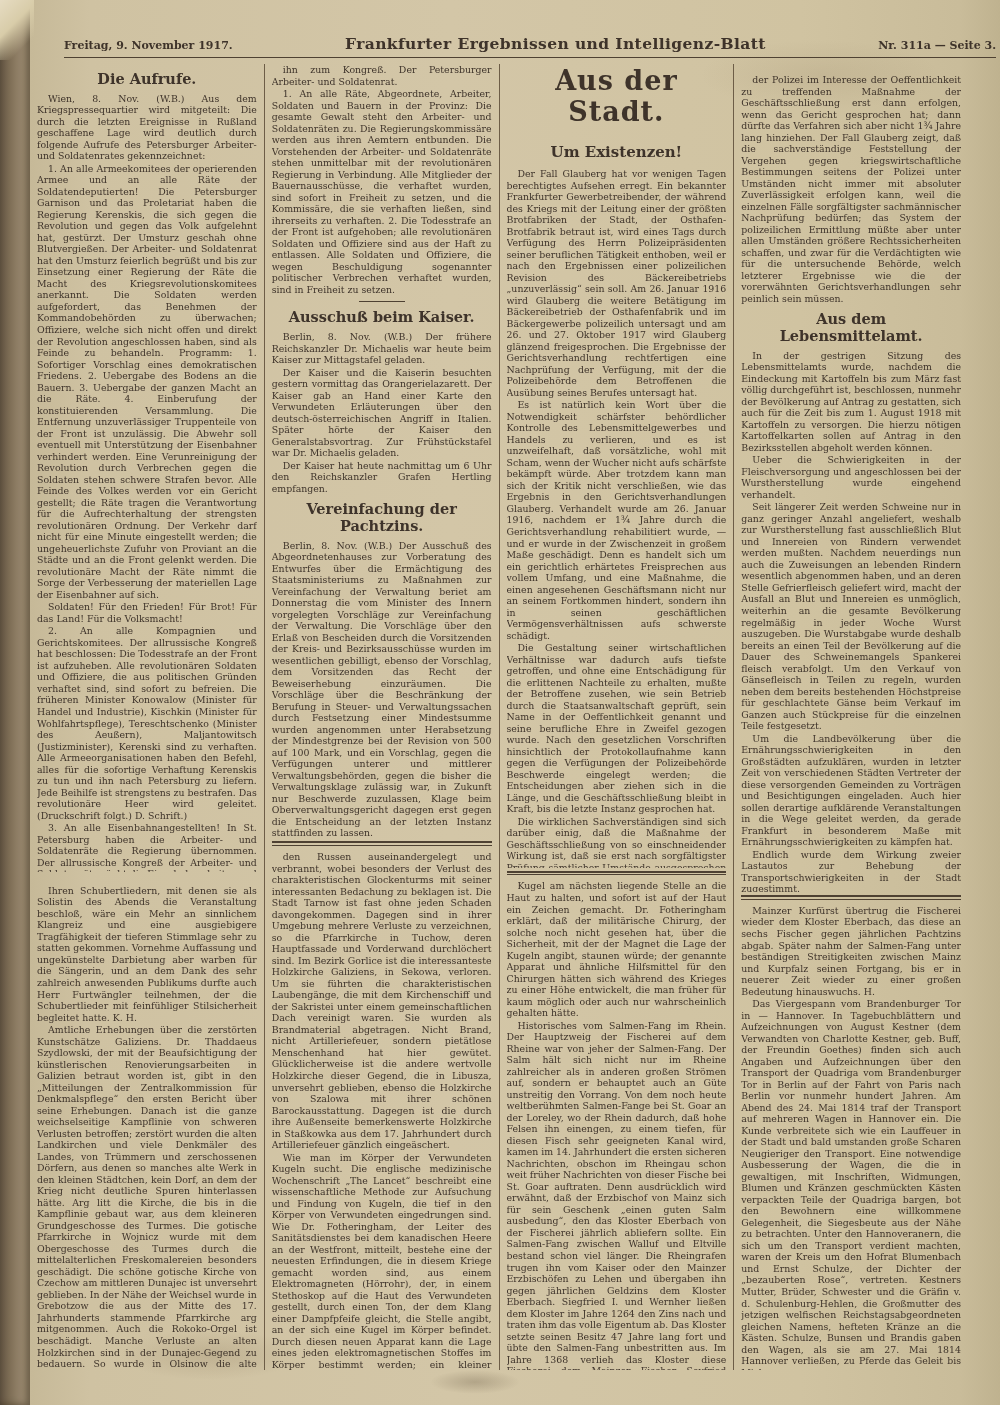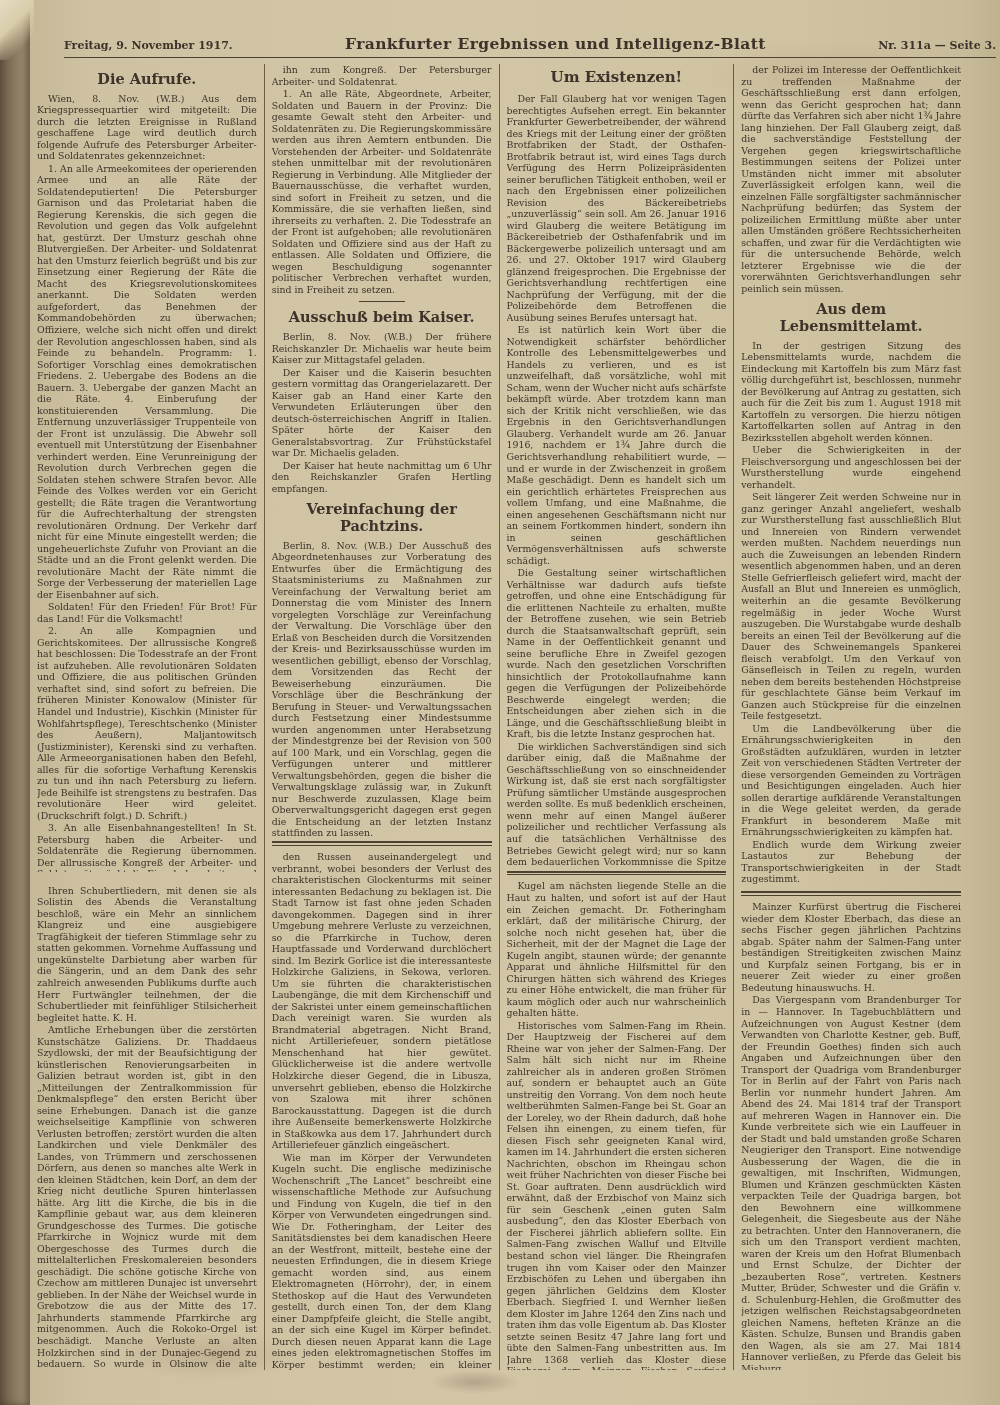--- a/index.html
+++ b/index.html
@@ -19,28 +19,28 @@
     border-bottom:1.5px solid #4e4132;padding-bottom:4px;margin-left:28px;}
   .m-date,.m-issue{font-size:11px;font-weight:bold;white-space:nowrap;}
   .m-title{font-size:15.5px;font-weight:bold;letter-spacing:.4px;white-space:nowrap;}
   .bodycols{position:absolute;left:36px;top:64px;width:932px;height:1306px;display:flex;}
   .col{flex:1 1 0;padding:0 7px;border-left:1px solid #6d5d47;overflow:hidden;display:flex;flex-direction:column;}
   .col:first-child{border-left:none;padding-left:1px;align-items:flex-end;}
   .sec{overflow:hidden;}
   .c1 .sec-top{height:828px;}
   .c2 .sec-top{height:828px;}
   .c3 .sec-top{height:854px;}
-  .c4 .sec-top{height:834px;}
+  .c4 .sec-top{height:834px;margin-top:10px;}
   .sec-bottom{flex:1 1 auto;}
   .cut{border-top:2.5px solid #4e4132;border-bottom:1px solid #4e4132;height:2px;margin:3px 0 5px;}
   .p{font-size:9.4px;line-height:1.225;text-align:justify;text-indent:11px;margin:0 0 1px;}
   .lead{font-weight:normal;}
   .h{font-size:14.5px;font-weight:bold;text-align:center;margin:7px 4px 5px;line-height:1.15;}
   .hxl{font-size:27px;font-weight:bold;text-align:center;margin:1px 0 2px;letter-spacing:1px;}
-  .hsub{font-size:15px;font-weight:bold;text-align:center;margin:4px 0 7px;}
+  .hsub{font-size:15px;font-weight:bold;text-align:center;margin:16px 0 7px;}
   .rule{width:46px;border-top:1.2px solid #4e4132;margin:6px auto 5px;}
 </style>
 </head>
 <body>
 
 <div class="sheet">
   <div class="edge"></div>
   <div class="edge-tear"></div>
   <div class="stain s1"></div>
   <div class="stain s2"></div>
@@ -81,20 +81,21 @@
           <p class="p"><b class="lead">Berlin, 8. Nov. (W.B.) </b>Der Ausschuß des Abgeordnetenhauses zur Vorberatung des Entwurfes über die Ermächtigung des Staatsministeriums zu Maßnahmen zur Vereinfachung der Verwaltung beriet am Donnerstag die vom Minister des Innern vorgelegten Vorschläge zur Vereinfachung der Verwaltung. Die Vorschläge über den Erlaß von Bescheiden durch die Vorsitzenden der Kreis- und Bezirksausschüsse wurden im wesentlichen gebilligt, ebenso der Vorschlag, dem Vorsitzenden das Recht der Beweiserhebung einzuräumen. Die Vorschläge über die Beschränkung der Berufung in Steuer- und Verwaltungssachen durch Festsetzung einer Mindestsumme wurden angenommen unter Herabsetzung der Mindestgrenze bei der Revision von 500 auf 100 Mark, und ein Vorschlag, gegen die Verfügungen unterer und mittlerer Verwaltungsbehörden, gegen die bisher die Verwaltungsklage zulässig war, in Zukunft nur Beschwerde zuzulassen, Klage beim Oberverwaltungsgericht dagegen erst gegen die Entscheidung an der letzten Instanz stattfinden zu lassen.</p>
         </div>
       <div class="cut"></div>
       <div class="sec sec-bottom">
           <p class="p">den Russen auseinandergelegt und verbrannt, wobei besonders der Verlust des charakteristischen Glockenturms mit seiner interessanten Bedachung zu beklagen ist. Die Stadt Tarnow ist fast ohne jeden Schaden davongekommen. Dagegen sind in ihrer Umgebung mehrere Verluste zu verzeichnen, so die Pfarrkirche in Tuchow, deren Hauptfassade und Vorderwand durchlöchert sind. Im Bezirk Gorlice ist die interessanteste Holzkirche Galiziens, in Sekowa, verloren. Um sie führten die charakteristischen Laubengänge, die mit dem Kirchenschiff und der Sakristei unter einem gemeinschaftlichen Dach vereinigt waren. Sie wurden als Brandmaterial abgetragen. Nicht Brand, nicht Artilleriefeuer, sondern pietätlose Menschenhand hat hier gewütet. Glücklicherweise ist die andere wertvolle Holzkirche dieser Gegend, die in Libusza, unversehrt geblieben, ebenso die Holzkirche von Szalowa mit ihrer schönen Barockausstattung. Dagegen ist die durch ihre Außenseite bemerkenswerte Holzkirche in Staßkowka aus dem 17. Jahrhundert durch Artilleriefeuer gänzlich eingeäschert.</p>
           <p class="p"><b class="lead">Wie man im Körper der Verwundeten Kugeln sucht. </b>Die englische medizinische Wochenschrift „The Lancet“ beschreibt eine wissenschaftliche Methode zur Aufsuchung und Findung von Kugeln, die tief in den Körper von Verwundeten eingedrungen sind. Wie Dr. Fotheringham, der Leiter des Sanitätsdienstes bei dem kanadischen Heere an der Westfront, mitteilt, bestehe eine der neuesten Erfindungen, die in diesem Kriege gemacht worden sind, aus einem Elektromagneten (Hörrohr), der, in einem Stethoskop auf die Haut des Verwundeten gestellt, durch einen Ton, der dem Klang einer Dampfpfeife gleicht, die Stelle angibt, an der sich eine Kugel im Körper befindet. Durch diesen neuen Apparat kann die Lage eines jeden elektromagnetischen Stoffes im Körper bestimmt werden; ein kleiner magnetischer Stoßheber wird dann an die der Kugel am nächsten liegende Stelle an die Haut gelegt. Der Chirurg</p>
         </div>
     </div>
     <div class="col c3">
       <div class="sec sec-top">
+          <div class="hxl">Aus der Stadt.</div>
           <div class="hsub">Um Existenzen!</div>
           <p class="p">Der Fall Glauberg hat vor wenigen Tagen berechtigtes Aufsehen erregt. Ein bekannter Frankfurter Gewerbetreibender, der während des Kriegs mit der Leitung einer der größten Brotfabriken der Stadt, der Osthafen-Brotfabrik betraut ist, wird eines Tags durch Verfügung des Herrn Polizeipräsidenten seiner beruflichen Tätigkeit enthoben, weil er nach den Ergebnissen einer polizeilichen Revision des Bäckereibetriebs „unzuverlässig“ sein soll. Am 26. Januar 1916 wird Glauberg die weitere Betätigung im Bäckereibetrieb der Osthafenfabrik und im Bäckergewerbe polizeilich untersagt und am 26. und 27. Oktober 1917 wird Glauberg glänzend freigesprochen. Die Ergebnisse der Gerichtsverhandlung rechtfertigen eine Nachprüfung der Verfügung, mit der die Polizeibehörde dem Betroffenen die Ausübung seines Berufes untersagt hat.</p>
           <p class="p">Es ist natürlich kein Wort über die Notwendigkeit schärfster behördlicher Kontrolle des Lebensmittelgewerbes und Handels zu verlieren, und es ist unzweifelhaft, daß vorsätzliche, wohl mit Scham, wenn der Wucher nicht aufs schärfste bekämpft würde. Aber trotzdem kann man sich der Kritik nicht verschließen, wie das Ergebnis in den Gerichtsverhandlungen Glauberg. Verhandelt wurde am 26. Januar 1916, nachdem er 1¾ Jahre durch die Gerichtsverhandlung rehabilitiert wurde, — und er wurde in der Zwischenzeit in großem Maße geschädigt. Denn es handelt sich um ein gerichtlich erhärtetes Freisprechen aus vollem Umfang, und eine Maßnahme, die einen angesehenen Geschäftsmann nicht nur an seinem Fortkommen hindert, sondern ihn in seinen geschäftlichen Vermögensverhältnissen aufs schwerste schädigt.</p>
           <p class="p">Die Gestaltung seiner wirtschaftlichen Verhältnisse war dadurch aufs tiefste getroffen, und ohne eine Entschädigung für die erlittenen Nachteile zu erhalten, mußte der Betroffene zusehen, wie sein Betrieb durch die Staatsanwaltschaft geprüft, sein Name in der Oeffentlichkeit genannt und seine berufliche Ehre in Zweifel gezogen wurde. Nach den gesetzlichen Vorschriften hinsichtlich der Protokollaufnahme kann gegen die Verfügungen der Polizeibehörde Beschwerde eingelegt werden; die Entscheidungen aber ziehen sich in die Länge, und die Geschäftsschließung bleibt in Kraft, bis die letzte Instanz gesprochen hat.</p>
           <p class="p">Die wirklichen Sachverständigen sind sich darüber einig, daß die Maßnahme der Geschäftsschließung von so einschneidender Wirkung ist, daß sie erst nach sorgfältigster Prüfung sämtlicher Umstände ausgesprochen werden sollte. Es muß bedenklich erscheinen, wenn mehr auf einen Mangel äußerer polizeilicher und rechtlicher Verfassung als auf die tatsächlichen Verhältnisse des Betriebes Gewicht gelegt wird; nur so kann dem bedauerlichen Vorkommnisse die Spitze abgebrochen werden.</p>
         </div>
       <div class="cut"></div>
       <div class="sec sec-bottom">
           <p class="p">Kugel am nächsten liegende Stelle an die Haut zu halten, und sofort ist auf der Haut ein Zeichen gemacht. Dr. Fotheringham erklärt, daß der militärische Chirurg, der solche noch nicht gesehen hat, über die Sicherheit, mit der der Magnet die Lage der Kugeln angibt, staunen würde; der genannte Apparat und ähnliche Hilfsmittel für den Chirurgen hätten sich während des Krieges zu einer Höhe entwickelt, die man früher für kaum möglich oder auch nur wahrscheinlich gehalten hätte.</p>
           <p class="p"><b class="lead">Historisches vom Salmen-Fang im Rhein. </b>Der Hauptzweig der Fischerei auf dem Rheine war von jeher der Salmen-Fang. Der Salm hält sich nicht nur im Rheine zahlreicher als in anderen großen Strömen auf, sondern er behauptet auch an Güte unstreitig den Vorrang. Von dem noch heute weltberühmten Salmen-Fange bei St. Goar an der Loreley, wo der Rhein dadurch, daß hohe Felsen ihn einengen, zu einem tiefen, für diesen Fisch sehr geeigneten Kanal wird, kamen im 14. Jahrhundert die ersten sicheren Nachrichten, obschon im Rheingau schon weit früher Nachrichten von dieser Fische bei St. Goar auftraten. Denn ausdrücklich wird erwähnt, daß der Erzbischof von Mainz sich für sein Geschenk „einen guten Salm ausbedung“, den das Kloster Eberbach von der Fischerei jährlich abliefern sollte. Ein Salmen-Fang zwischen Walluf und Eltville bestand schon viel länger. Die Rheingrafen trugen ihn vom Kaiser oder den Mainzer Erzbischöfen zu Lehen und übergaben ihn gegen jährlichen Geldzins dem Kloster Eberbach. Siegfried I. und Wernher ließen dem Kloster im Jahre 1264 den Zins nach und traten ihm das volle Eigentum ab. Das Kloster setzte seinen Besitz 47 Jahre lang fort und übte den Salmen-Fang unbestritten aus. Im Jahre 1368 verlieh das Kloster diese Fischerei dem Mainzer Fischer Seyfried gegen eine bestimmte Abgabe. Dieser Mainzer Fischer</p>

